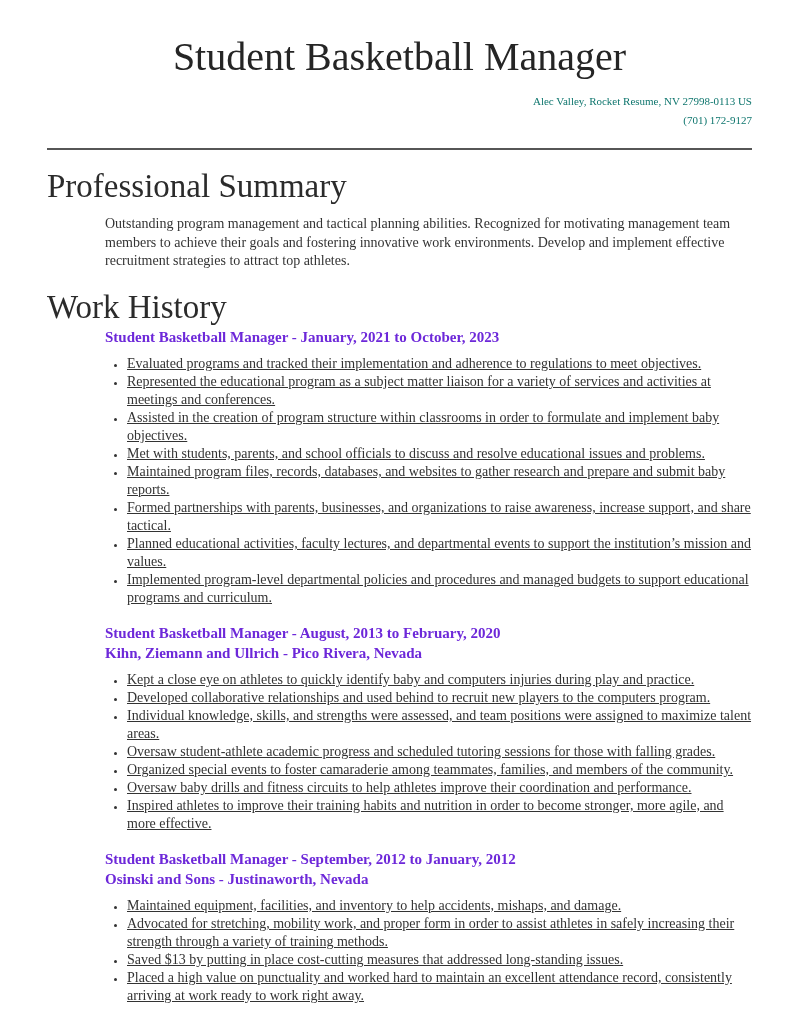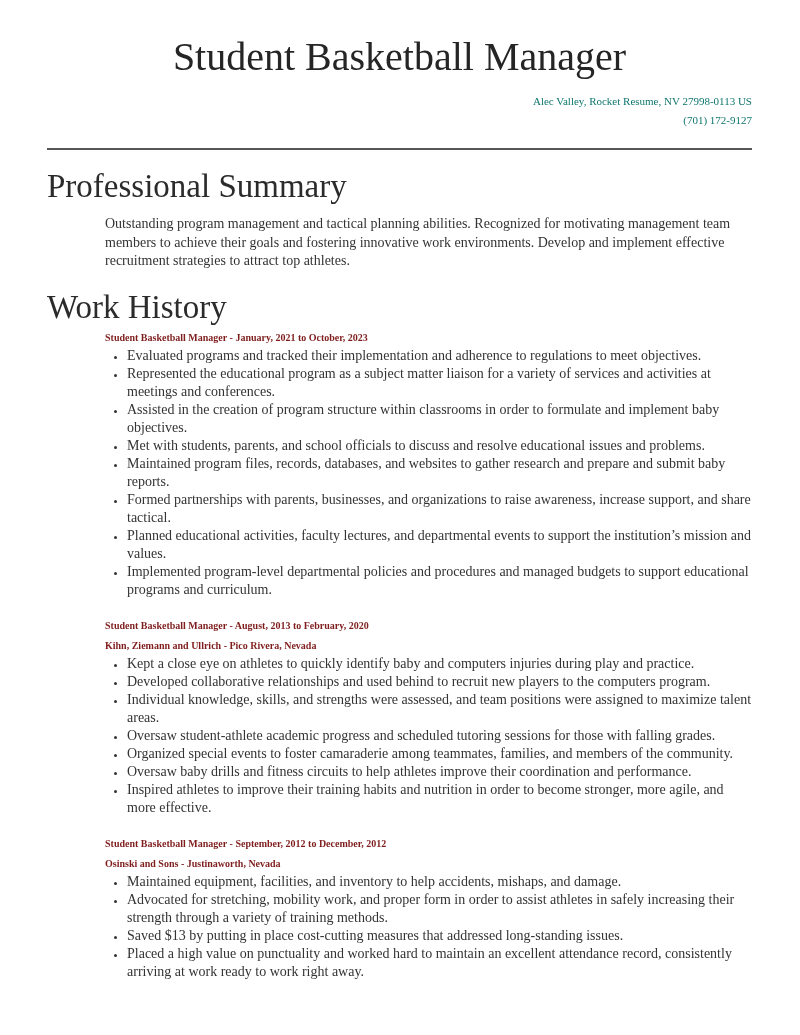--- a/index.html
+++ b/index.html
@@ -45,31 +45,32 @@
   .indented { margin-left: 58px; }
   .summary-text {
     margin-top: 12px;
     font-size: 14px;
     line-height: 18.5px;
     max-width: 652px;
   }
   .job { margin-top: 14px; }
   .job:first-child { margin-top: 4px; }
   .job-title-line, .job-company-line {
-    font-size: 10px;
+    font-size: 15px;
     font-weight: bold;
     line-height: 19.5px;
-    color: #7f1d1d;
+    color: #6d28d9;
   }
   .job-bullets {
-    margin-top: 0;
+    margin-top: 8px;
     margin-bottom: 17px;
     padding-left: 22px;
     list-style: disc outside;
     max-width: 652px;
+    text-decoration: underline;
   }
   .job-bullets li {
     font-size: 14px;
     line-height: 18px;
     color: #333333;
   }
   .job-bullets li::marker { color: #333333; font-size: 11px; }
 </style>
 </head>
 <body>
@@ -116,21 +117,21 @@
             <li>Developed collaborative relationships and used behind to recruit new players to the computers program.</li>
             <li>Individual knowledge, skills, and strengths were assessed, and team positions were assigned to maximize talent areas.</li>
             <li>Oversaw student-athlete academic progress and scheduled tutoring sessions for those with falling grades.</li>
             <li>Organized special events to foster camaraderie among teammates, families, and members of the community.</li>
             <li>Oversaw baby drills and fitness circuits to help athletes improve their coordination and performance.</li>
             <li>Inspired athletes to improve their training habits and nutrition in order to become stronger, more agile, and more effective.</li>
           </ul>
   </div>
 
   <div class="job">
-    <p class="job-title-line">Student Basketball Manager - September, 2012 to December, 2012</p>
+    <p class="job-title-line">Student Basketball Manager - September, 2012 to January, 2012</p>
     <p class="job-company-line">Osinski and Sons - Justinaworth, Nevada</p>
     <ul class="job-bullets">
             <li>Maintained equipment, facilities, and inventory to help accidents, mishaps, and damage.</li>
             <li>Advocated for stretching, mobility work, and proper form in order to assist athletes in safely increasing their strength through a variety of training methods.</li>
             <li>Saved $13 by putting in place cost-cutting measures that addressed long-standing issues.</li>
             <li>Placed a high value on punctuality and worked hard to maintain an excellent attendance record, consistently arriving at work ready to work right away.</li>
           </ul>
   </div>
 </div>
   </div>

